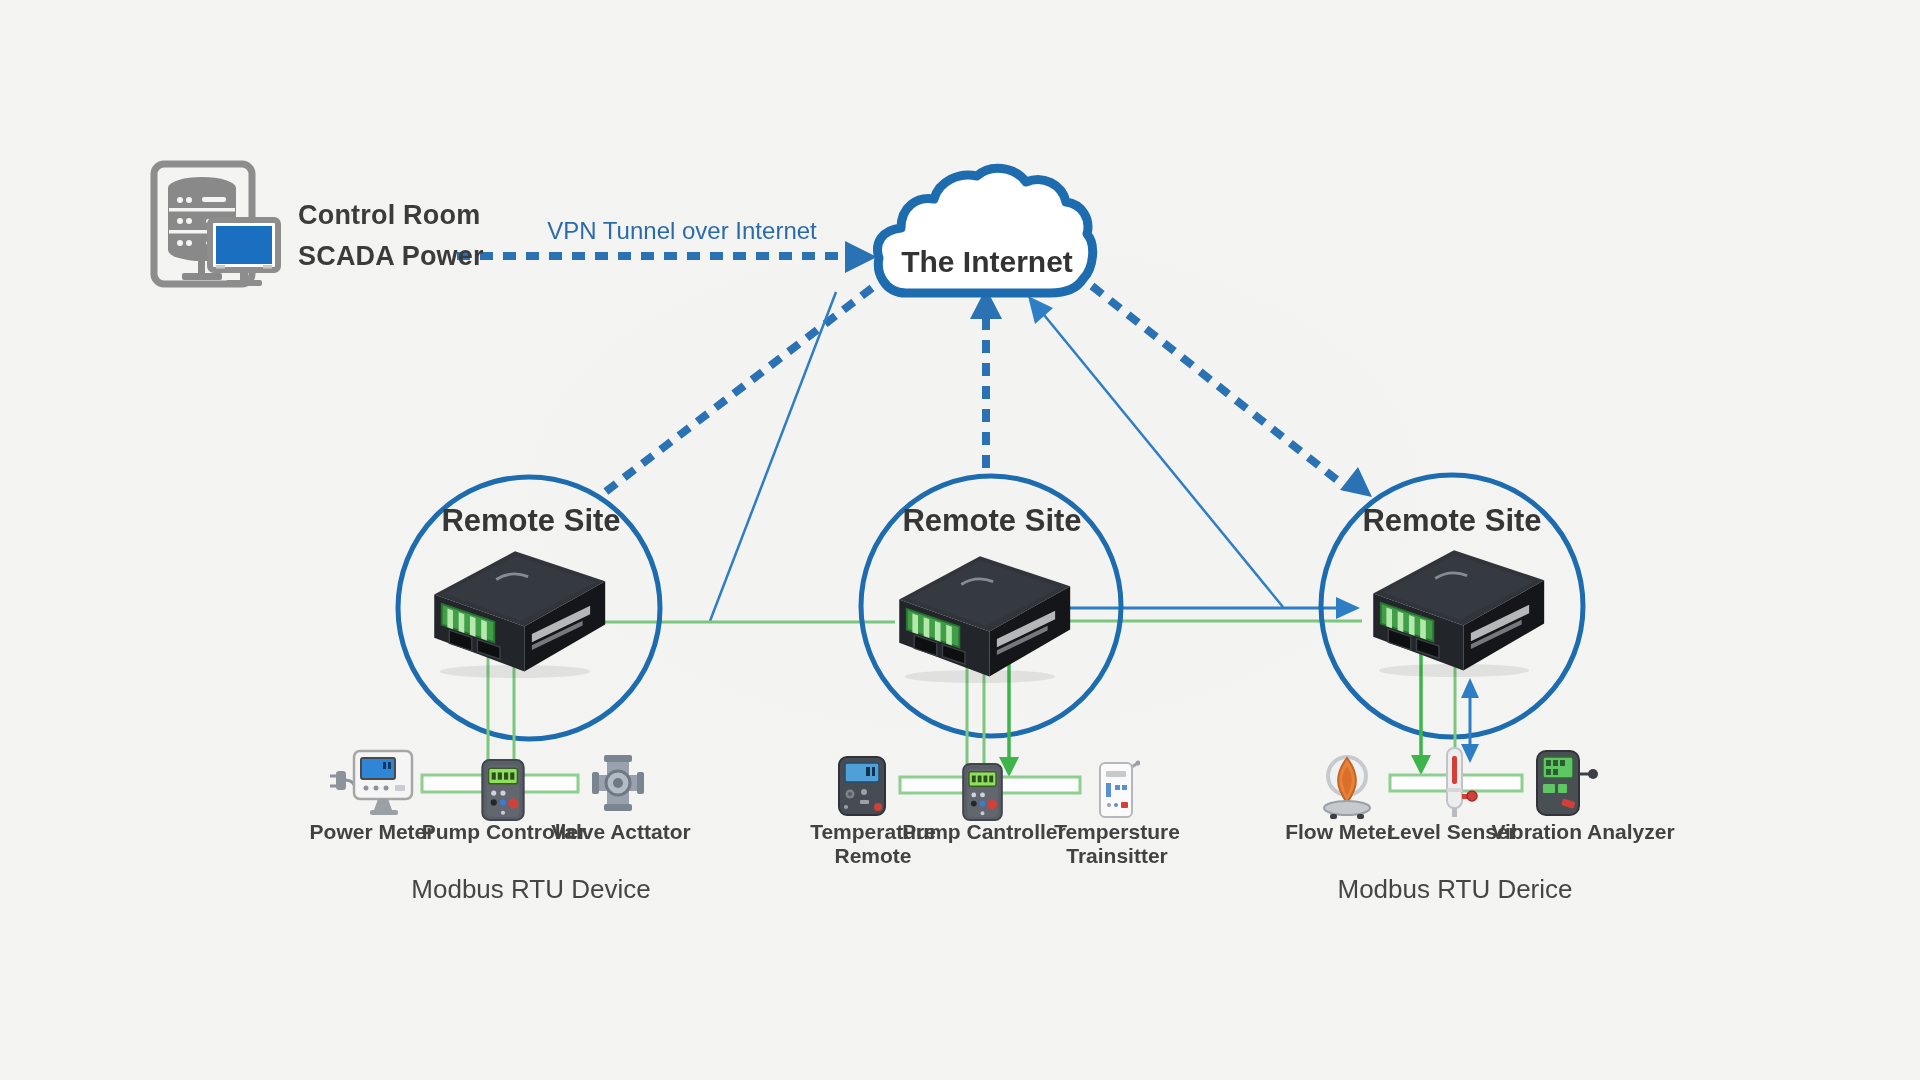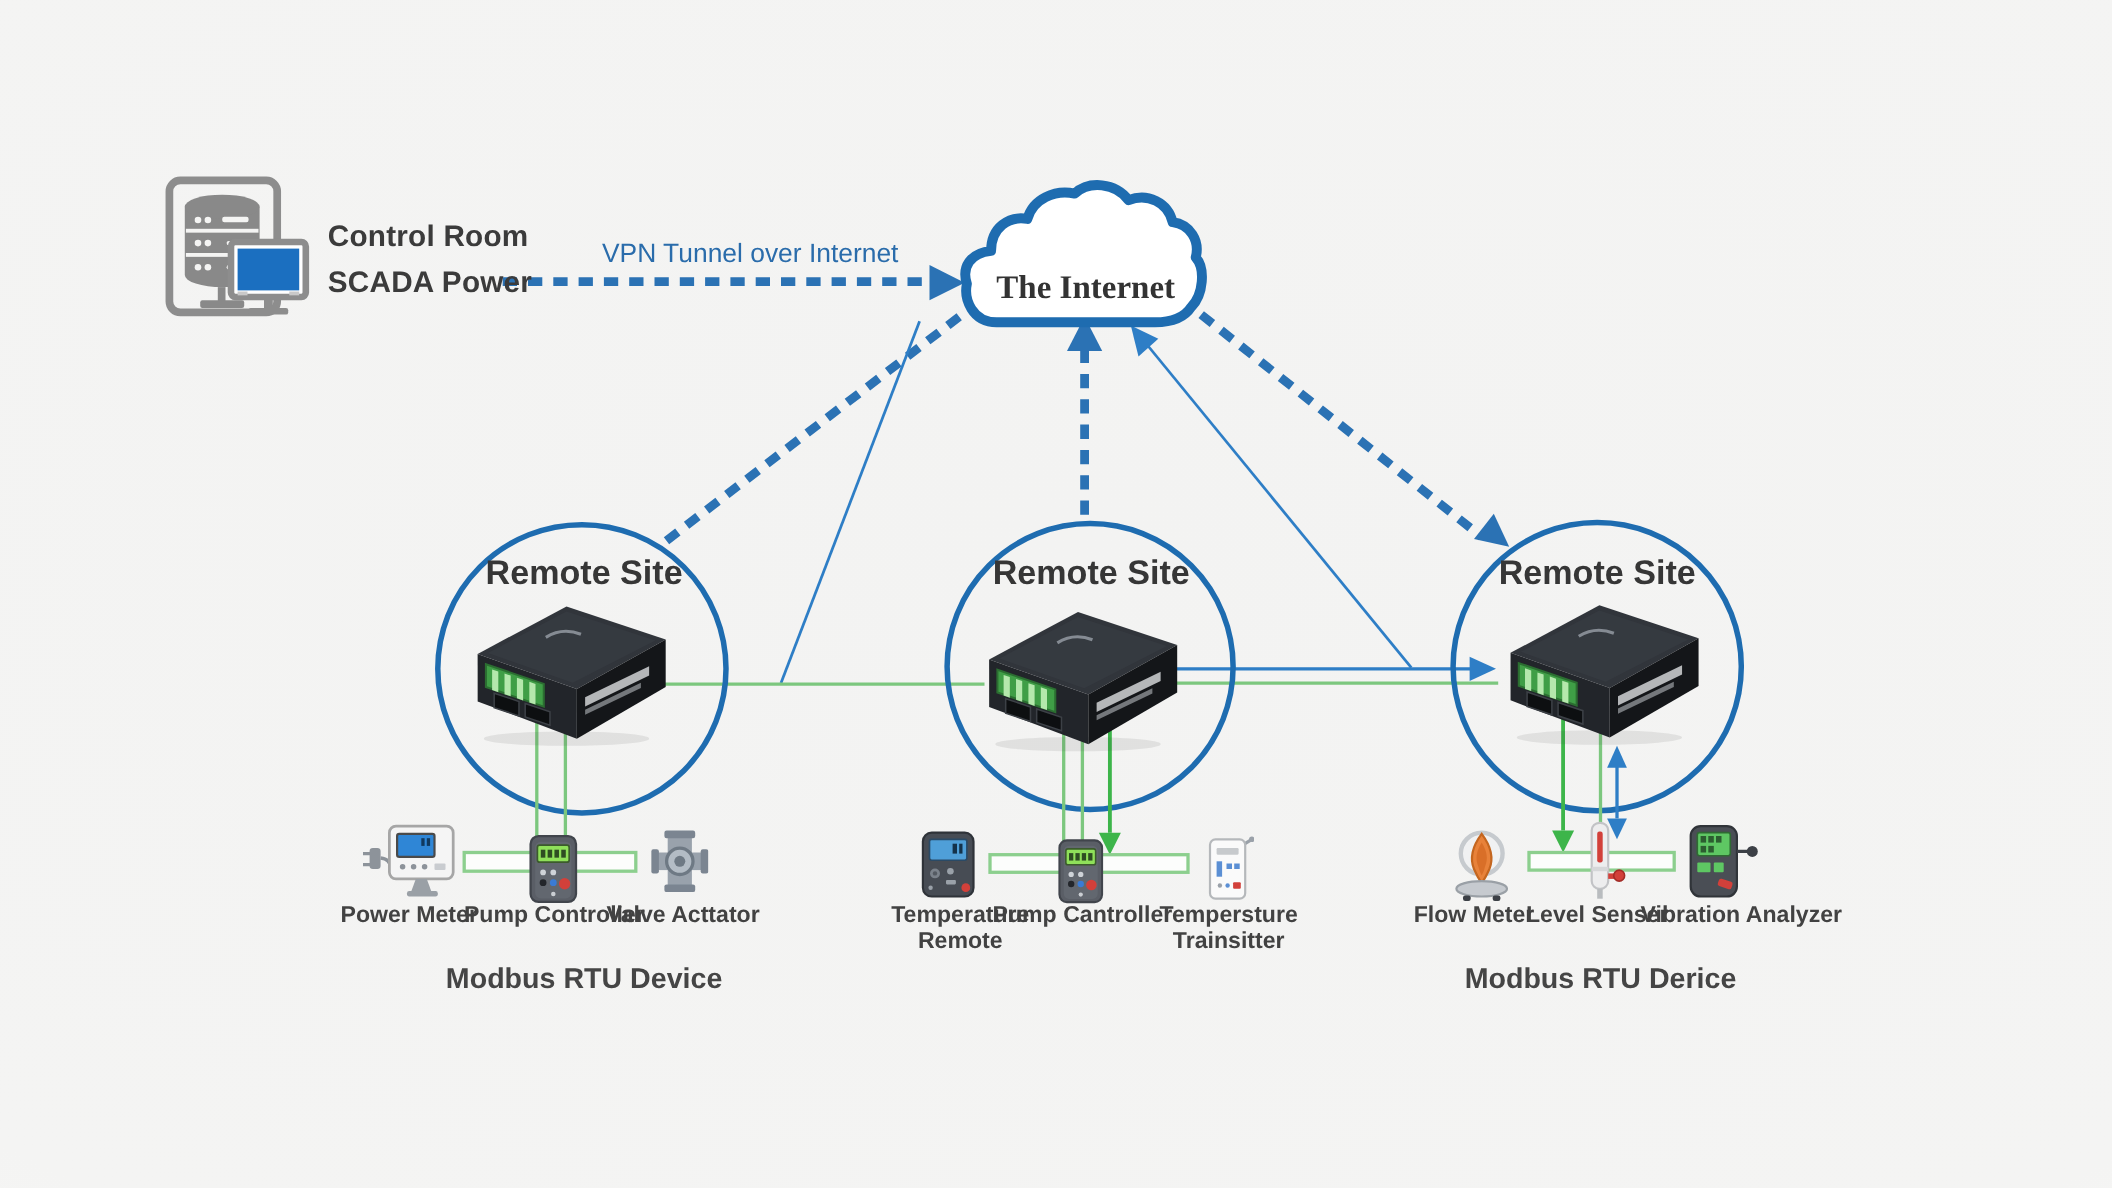--- a/index.html
+++ b/index.html
@@ -7,25 +7,25 @@
   #stage{
     position:relative;width:1920px;height:1080px;overflow:hidden;
     background:radial-gradient(130% 130% at 50% 45%, #f3f3f2 0%, #f4f4f3 55%, #f9f9f8 82%, #fdfdfd 100%);
     padding-left:24px;
   }
   .abs{position:absolute;}
   .lbl{position:absolute;color:#3b3b3b;white-space:nowrap;}
   .ctr{transform:translateX(-50%);text-align:center;}
   .h1{font-size:27px;font-weight:700;letter-spacing:.2px;}
   .vpn{font-size:24px;font-weight:400;color:#2a6cab;}
-  .cloudlbl{font-size:30px;font-weight:700;color:#333;font-family:Liberation Serif, serif;}
+  .cloudlbl{font-size:30px;font-weight:700;color:#333;}
   .sitelbl{font-size:31px;font-weight:700;color:#363636;}
   .devlbl{font-size:21px;font-weight:700;color:#424242;line-height:1.15;}
   .devlbl.wrap{white-space:normal;width:136px;}
-  .cap{font-size:26px;font-weight:700;color:#454545;}
+  .cap{font-size:26px;font-weight:400;color:#454545;}
   svg{display:block;}
 </style>
 </head>
 <body>
 
 <div id="stage">
 
   <svg width="0" height="0" style="position:absolute" aria-hidden="true">
     <defs>
       <symbol id="sym-gateway" viewBox="0 0 200 148">

